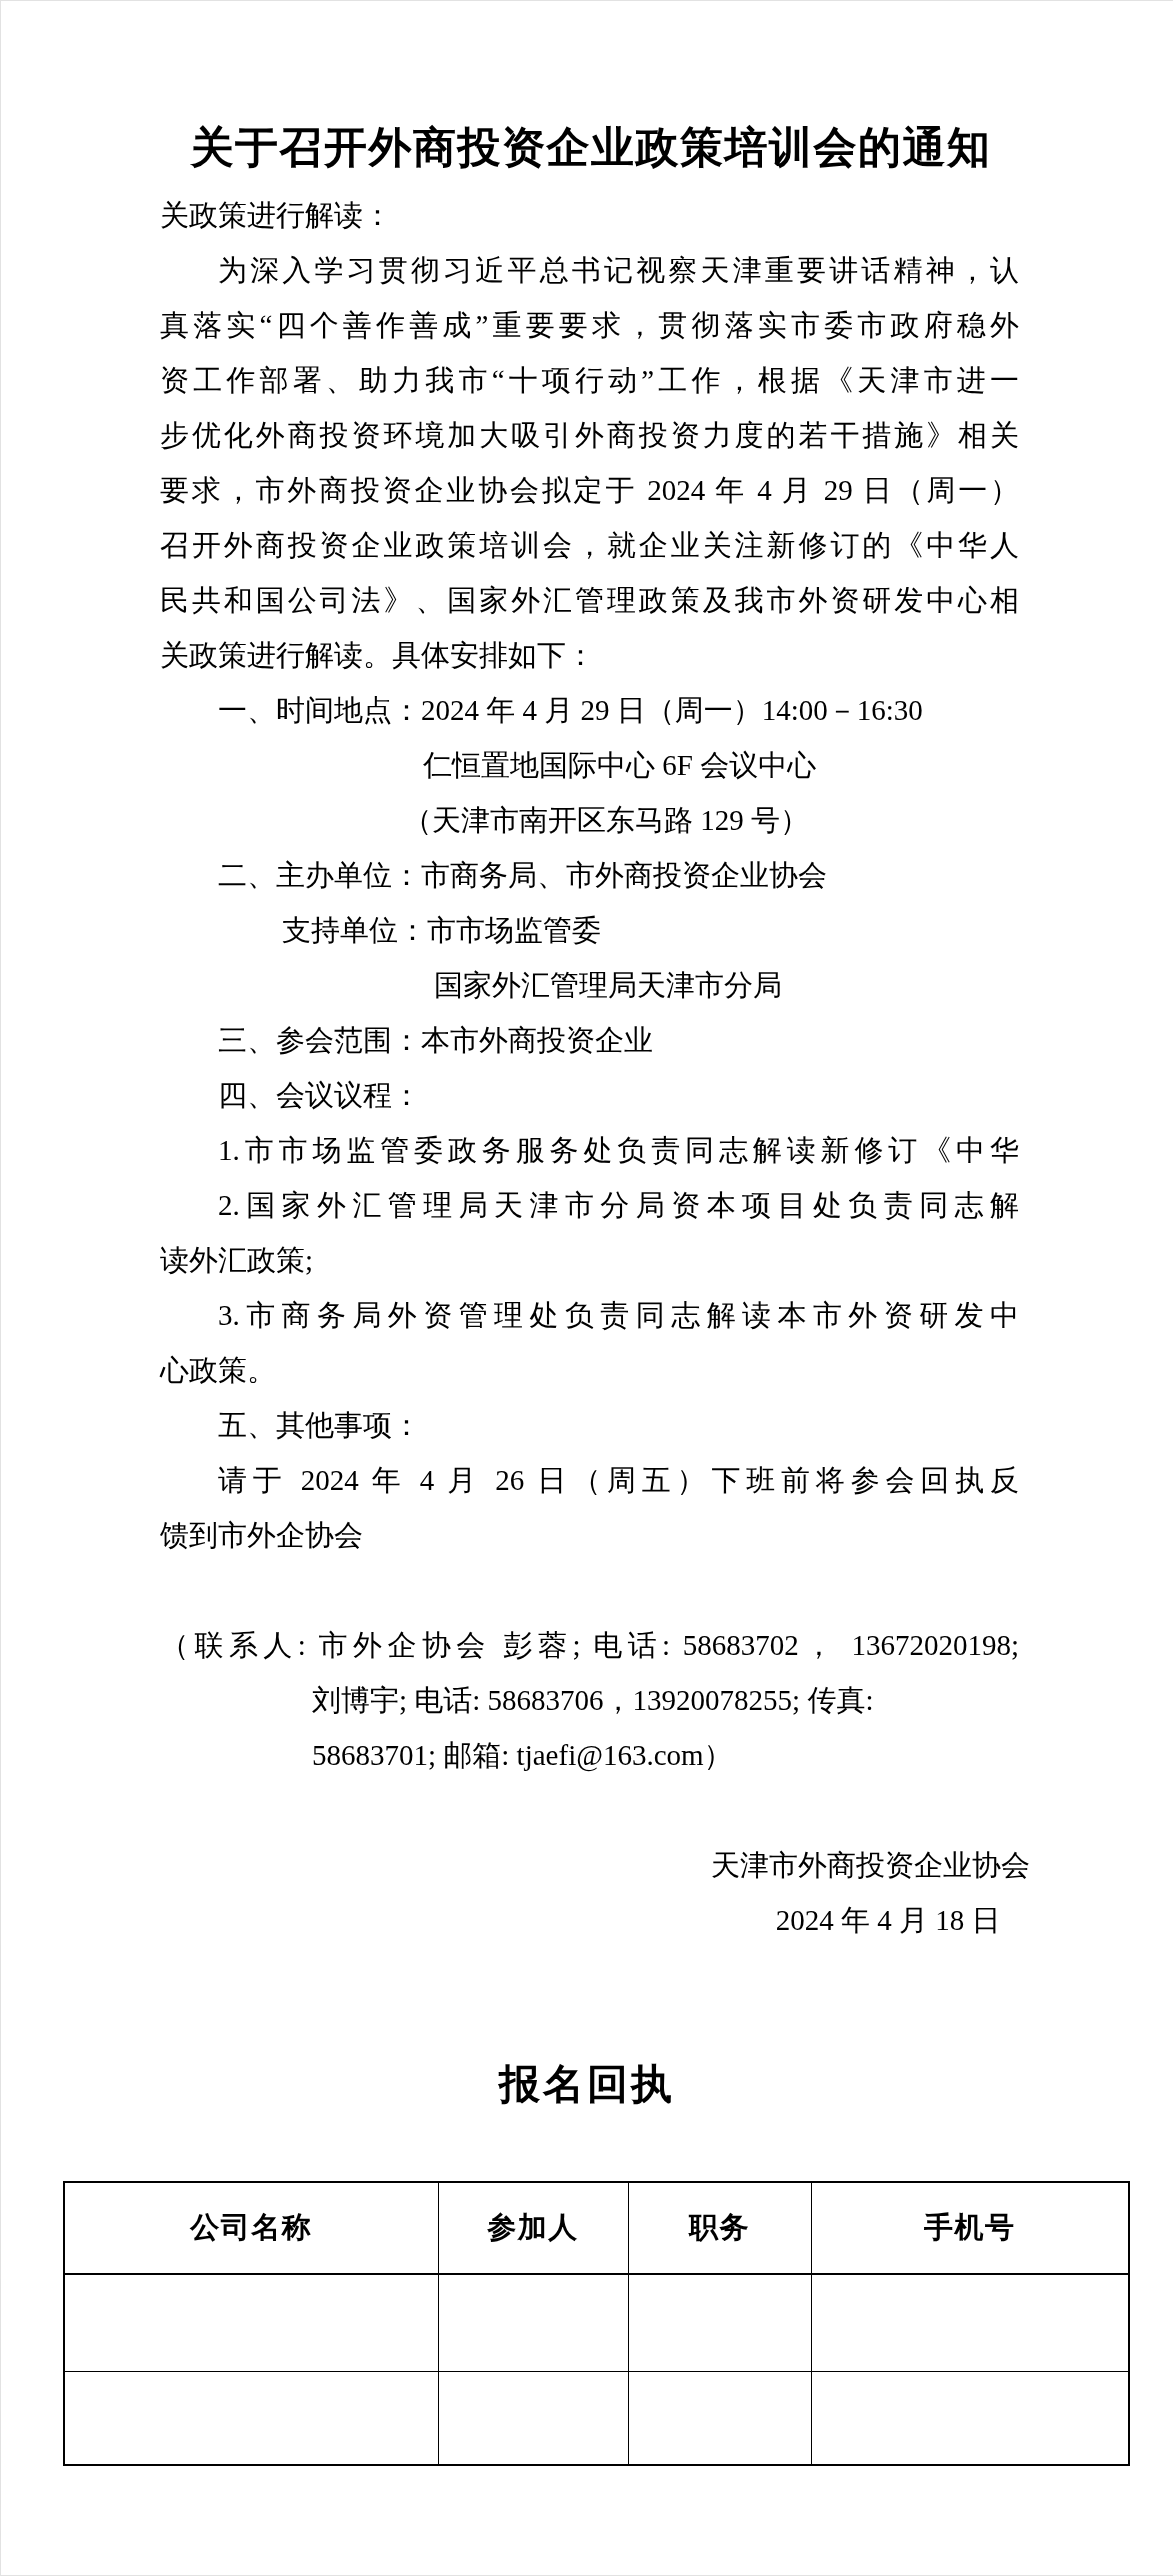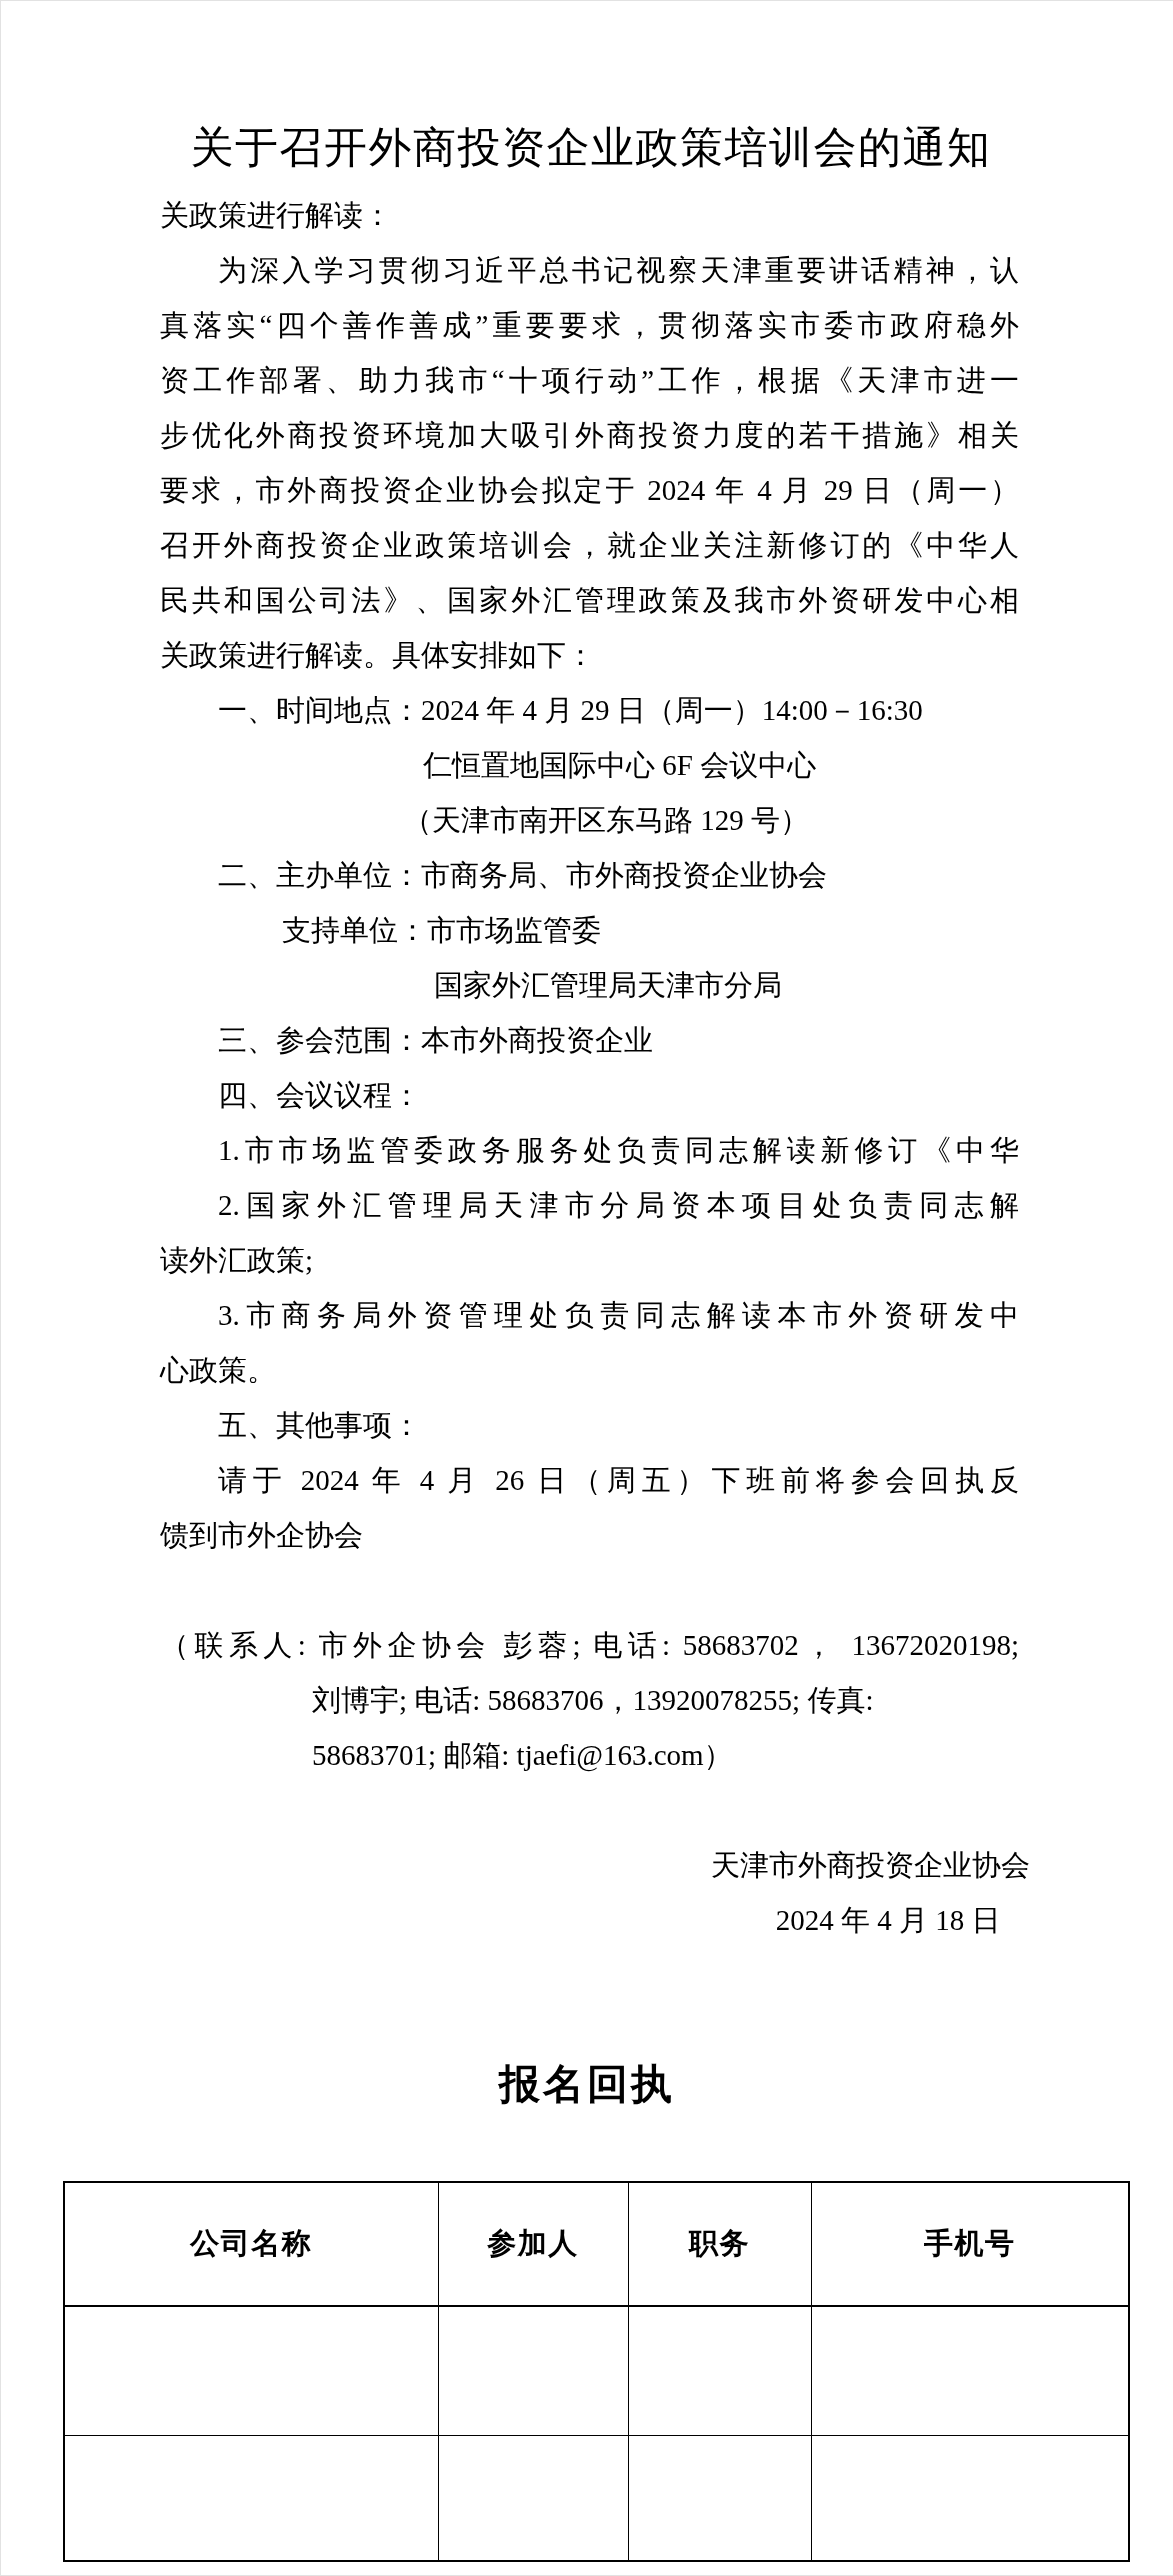--- a/index.html
+++ b/index.html
@@ -10,21 +10,21 @@
     color:#000000;
     font-family:"Liberation Serif","DejaVu Serif",serif;
     box-sizing:border-box;
     border:1.5px solid #e2e2e2;
     overflow:hidden;
   }
   .title{
     position:absolute;left:8px;right:0;top:111px;
     text-align:center;
     font-size:43px;line-height:71px;
-    font-weight:normal;
+    font-weight:bold;
     letter-spacing:1.5px;
   }
   .body-flow{
     position:absolute;left:159px;top:187px;
     width:859px;
     font-size:29px;
   }
   .line{
     height:55px;line-height:55px;
     overflow:visible;
@@ -51,21 +51,21 @@
   }
   table.reply{
     position:absolute;left:62px;top:2180px;
     width:1065px;
     border-collapse:collapse;
     table-layout:fixed;
     border:2.2px solid #000;
   }
   table.reply td{
     border:1.5px solid #000;
-    padding:16px;
+    padding:0;
     vertical-align:middle;
     text-align:center;
   }
   tr.hdr td{
     height:90px;
     font-weight:bold;
     font-size:29px;
     letter-spacing:1.5px;
     border-bottom:2.2px solid #000;
   }

